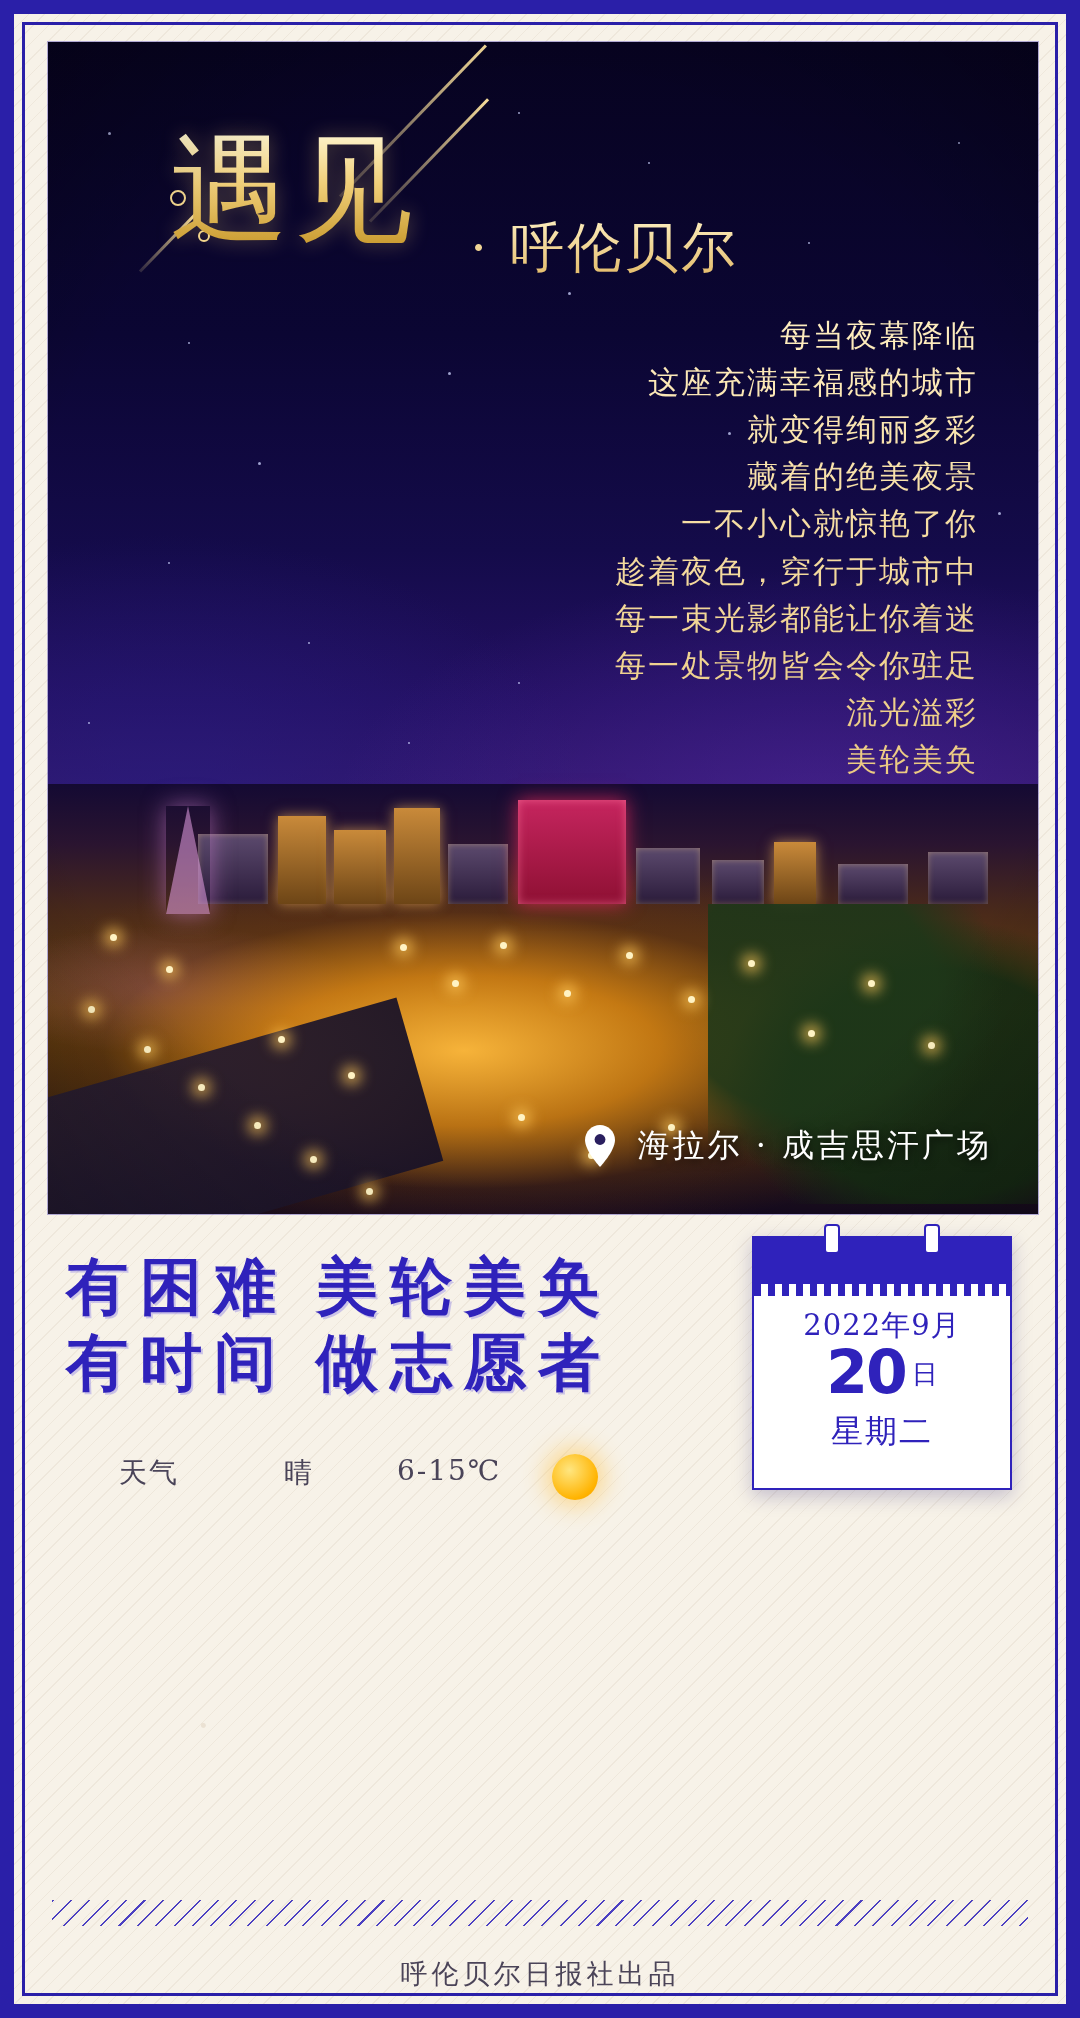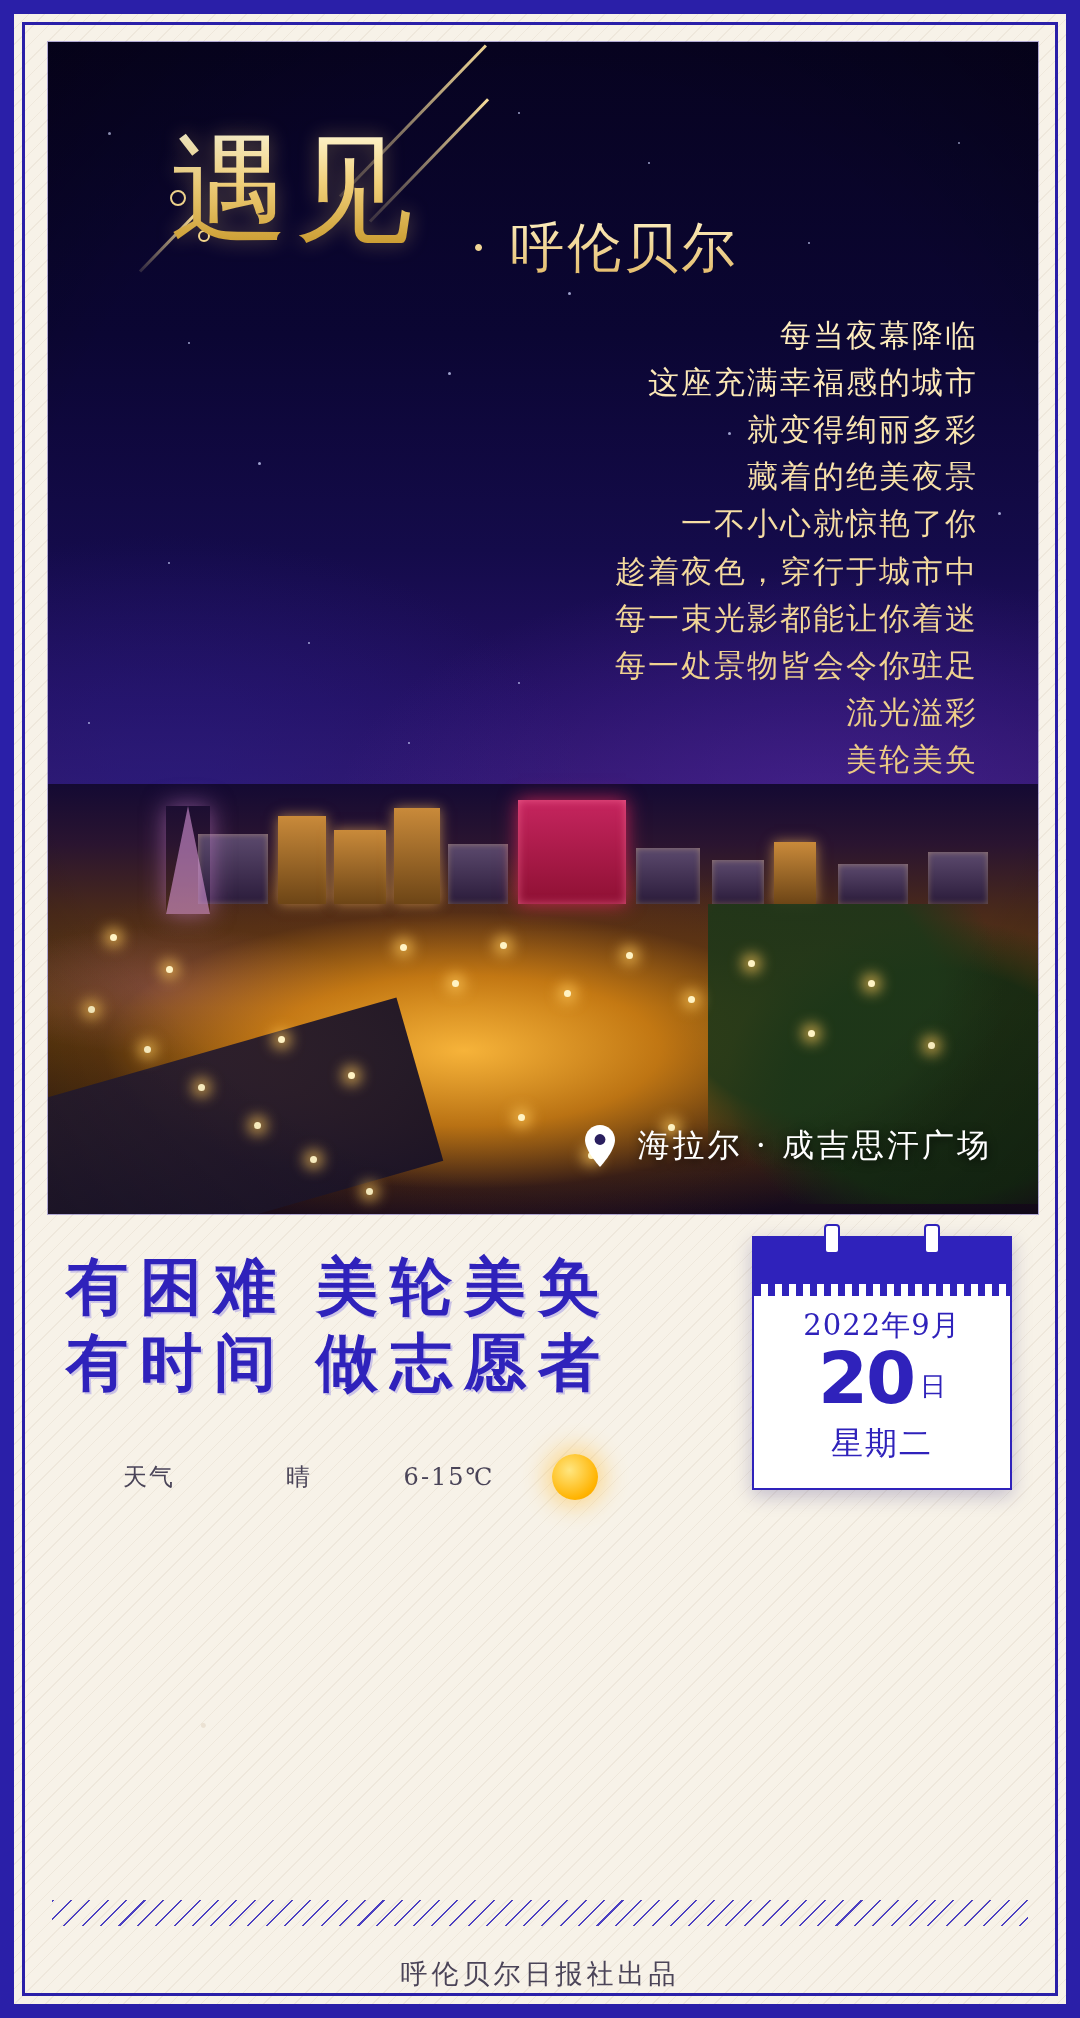--- a/index.html
+++ b/index.html
@@ -237,24 +237,23 @@
     text-shadow: 2px 2px 0 rgba(120,110,230,0.35);
   }
 
   
   .weather {
     position: absolute;
     left: 60px;
     top: 1440px;
     width: 620px;
     display: flex;
-    align-items: center;
     color: #4a4458;
     font-family: "DejaVu Serif", serif;
-    font-size: 24px;
+    font-size: 28px;
     letter-spacing: 2px;
   }
   .weather .cell { width: 150px; text-align: center; }
   .sun {
     width: 46px; height: 46px;
     border-radius: 50%;
     background: radial-gradient(circle at 38% 35%, #ffe680, #ffb300 70%, #f59a00 100%);
     box-shadow: 0 0 22px 8px rgba(255,190,60,0.45);
     margin-left: 28px;
   }
@@ -305,21 +304,21 @@
   .cal-day-row {
     display: flex;
     align-items: flex-end;
     justify-content: center;
     gap: 6px;
     margin-top: -4px;
   }
   .cal-day {
     font-family: "DejaVu Sans", sans-serif;
     font-weight: bold;
-    font-size: 72px;
+    font-size: 60px;
     line-height: 1;
     color: #2f22bb;
     letter-spacing: -2px;
   }
   .cal-day-unit {
     font-family: "DejaVu Serif", serif;
     font-size: 26px;
     color: #2f22bb;
     padding-bottom: 10px;
   }

